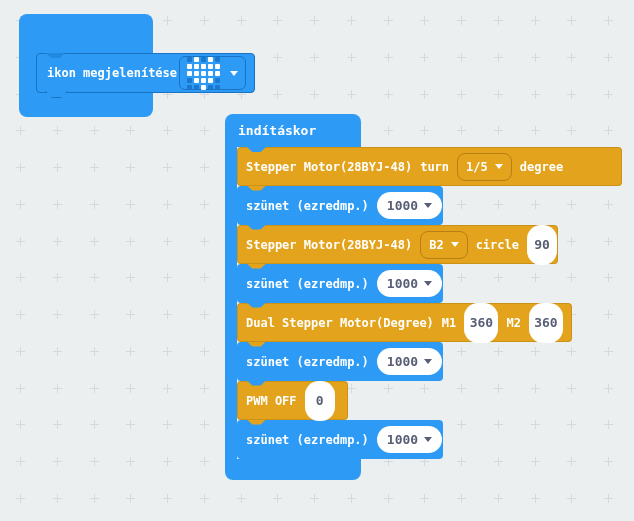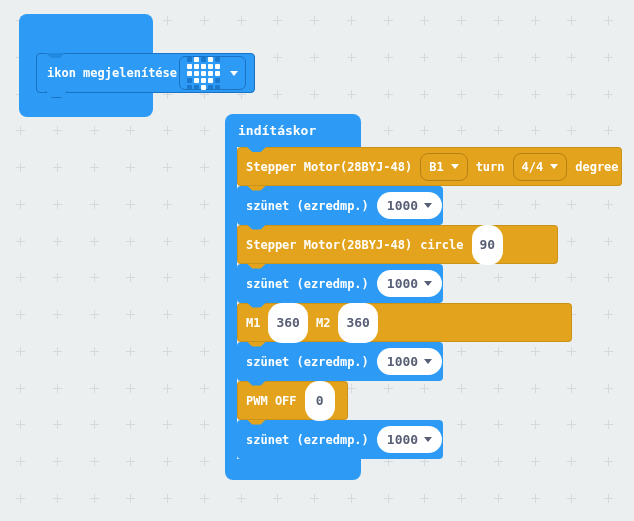--- a/index.html
+++ b/index.html
@@ -360,57 +360,58 @@
 
 <div class="forever-header">
   <span class="hdr-label">indításkor</span>
 </div>
 <div class="forever-spine" style="z-index:1;"></div>
 <div class="forever-bottom" style="z-index:2;"></div>
 <div class="mouth-tab" style="z-index:12;"></div>
 
 <div class="blk orange-bg stmt" style="left:237px;top:147px;width:385px;z-index:10;">
   <span>Stepper Motor(28BYJ-48)</span>
-  <div class="o-field">
-    <span>B1</span>
-    <span class="arr"></span>
-  </div>
   <span>turn</span>
   <div class="o-field">
-    <span>4/4</span>
+    <span>1/5</span>
     <span class="arr"></span>
   </div>
   <span>degree</span>
 </div>
 
 <div class="blk blue-bg stmt" style="left:237px;top:186px;width:206px;z-index:9;">
   <span>szünet (ezredmp.)</span>
   <div class="pill">
     <span>1000</span>
     <span class="arr dark"></span>
   </div>
 </div>
 
 <div class="blk orange-bg stmt" style="left:237px;top:225px;width:321px;z-index:8;">
   <span>Stepper Motor(28BYJ-48)</span>
+  <div class="o-field">
+    <span>B2</span>
+    <span class="arr"></span>
+  </div>
   <span>circle</span>
   <div class="oval">
     <span>90</span>
   </div>
 </div>
 
 <div class="blk blue-bg stmt" style="left:237px;top:264px;width:206px;z-index:7;">
   <span>szünet (ezredmp.)</span>
   <div class="pill">
     <span>1000</span>
     <span class="arr dark"></span>
   </div>
 </div>
 
 <div class="blk orange-bg stmt" style="left:237px;top:303px;width:335px;z-index:6;">
+  <span>Dual Stepper Motor(Degree)</span>
   <span>M1</span>
   <div class="oval">
     <span>360</span>
   </div>
   <span>M2</span>
   <div class="oval">
     <span>360</span>
   </div>
 </div>
 

